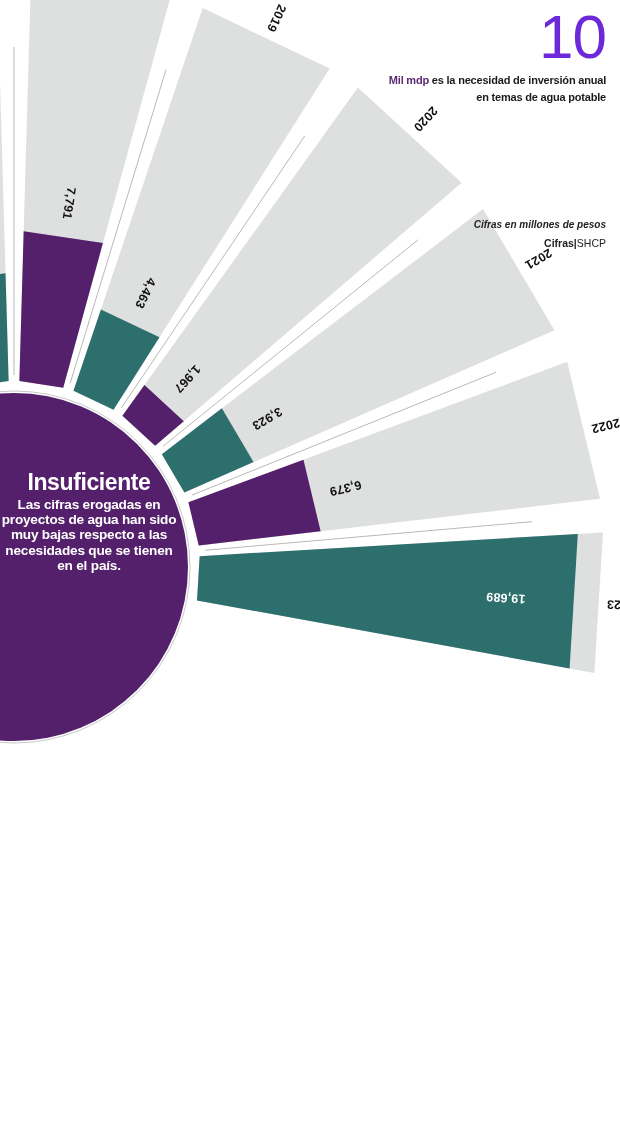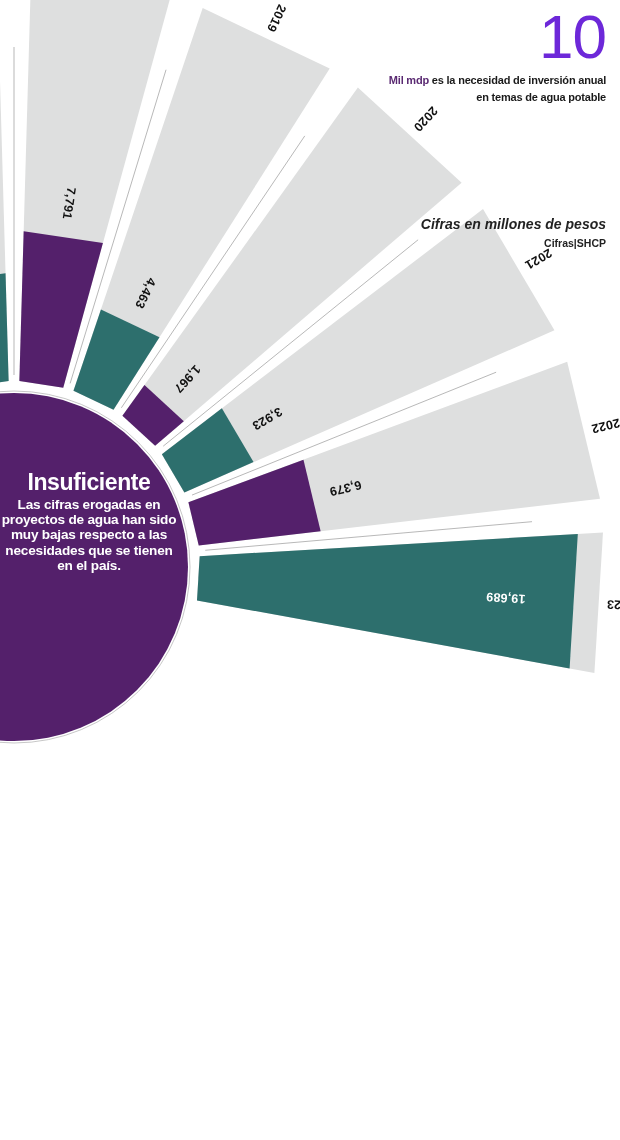--- a/index.html
+++ b/index.html
@@ -12,23 +12,23 @@
   
   .header{position:absolute;right:14px;top:6px;width:230px;text-align:right;}
   .big-number{font-size:62px;line-height:62px;font-weight:400;color:#6d28d9;
               letter-spacing:-1px;margin:0 0 4px 0;}
   .header-copy{font-size:11px;line-height:16.5px;font-weight:700;color:#1a1a1a;
                letter-spacing:-0.2px;}
   .header-copy .hl{color:#5a2a72;}
   .header-copy .rest{font-weight:600;}
 
   .notes{position:absolute;right:14px;top:218px;width:230px;text-align:right;}
-  .note-1{font-size:14px;font-style:italic;font-weight:600;color:#222;line-height:13px;}
+  .note-1{font-size:10px;font-style:italic;font-weight:600;color:#222;line-height:13px;}
   .note-2{font-size:10.5px;font-weight:600;color:#222;line-height:15px;margin-top:5px;}
-  .note-2 b{font-weight:700;}
+  .note-2 b{font-weight:400;}
 
   
   .center-card{position:absolute;left:-4px;top:470px;width:186px;text-align:center;
                color:#ffffff;pointer-events:none;}
   .center-title{font-size:23px;font-weight:800;line-height:25px;letter-spacing:-0.4px;
                 margin-bottom:2px;}
   .center-body{font-size:13.6px;font-weight:600;line-height:15.2px;letter-spacing:-0.2px;}
 
   text{font-family:"Liberation Sans",sans-serif;}
   .yr-label{font-size:12.5px;font-weight:800;fill:#111;letter-spacing:0.2px;}

